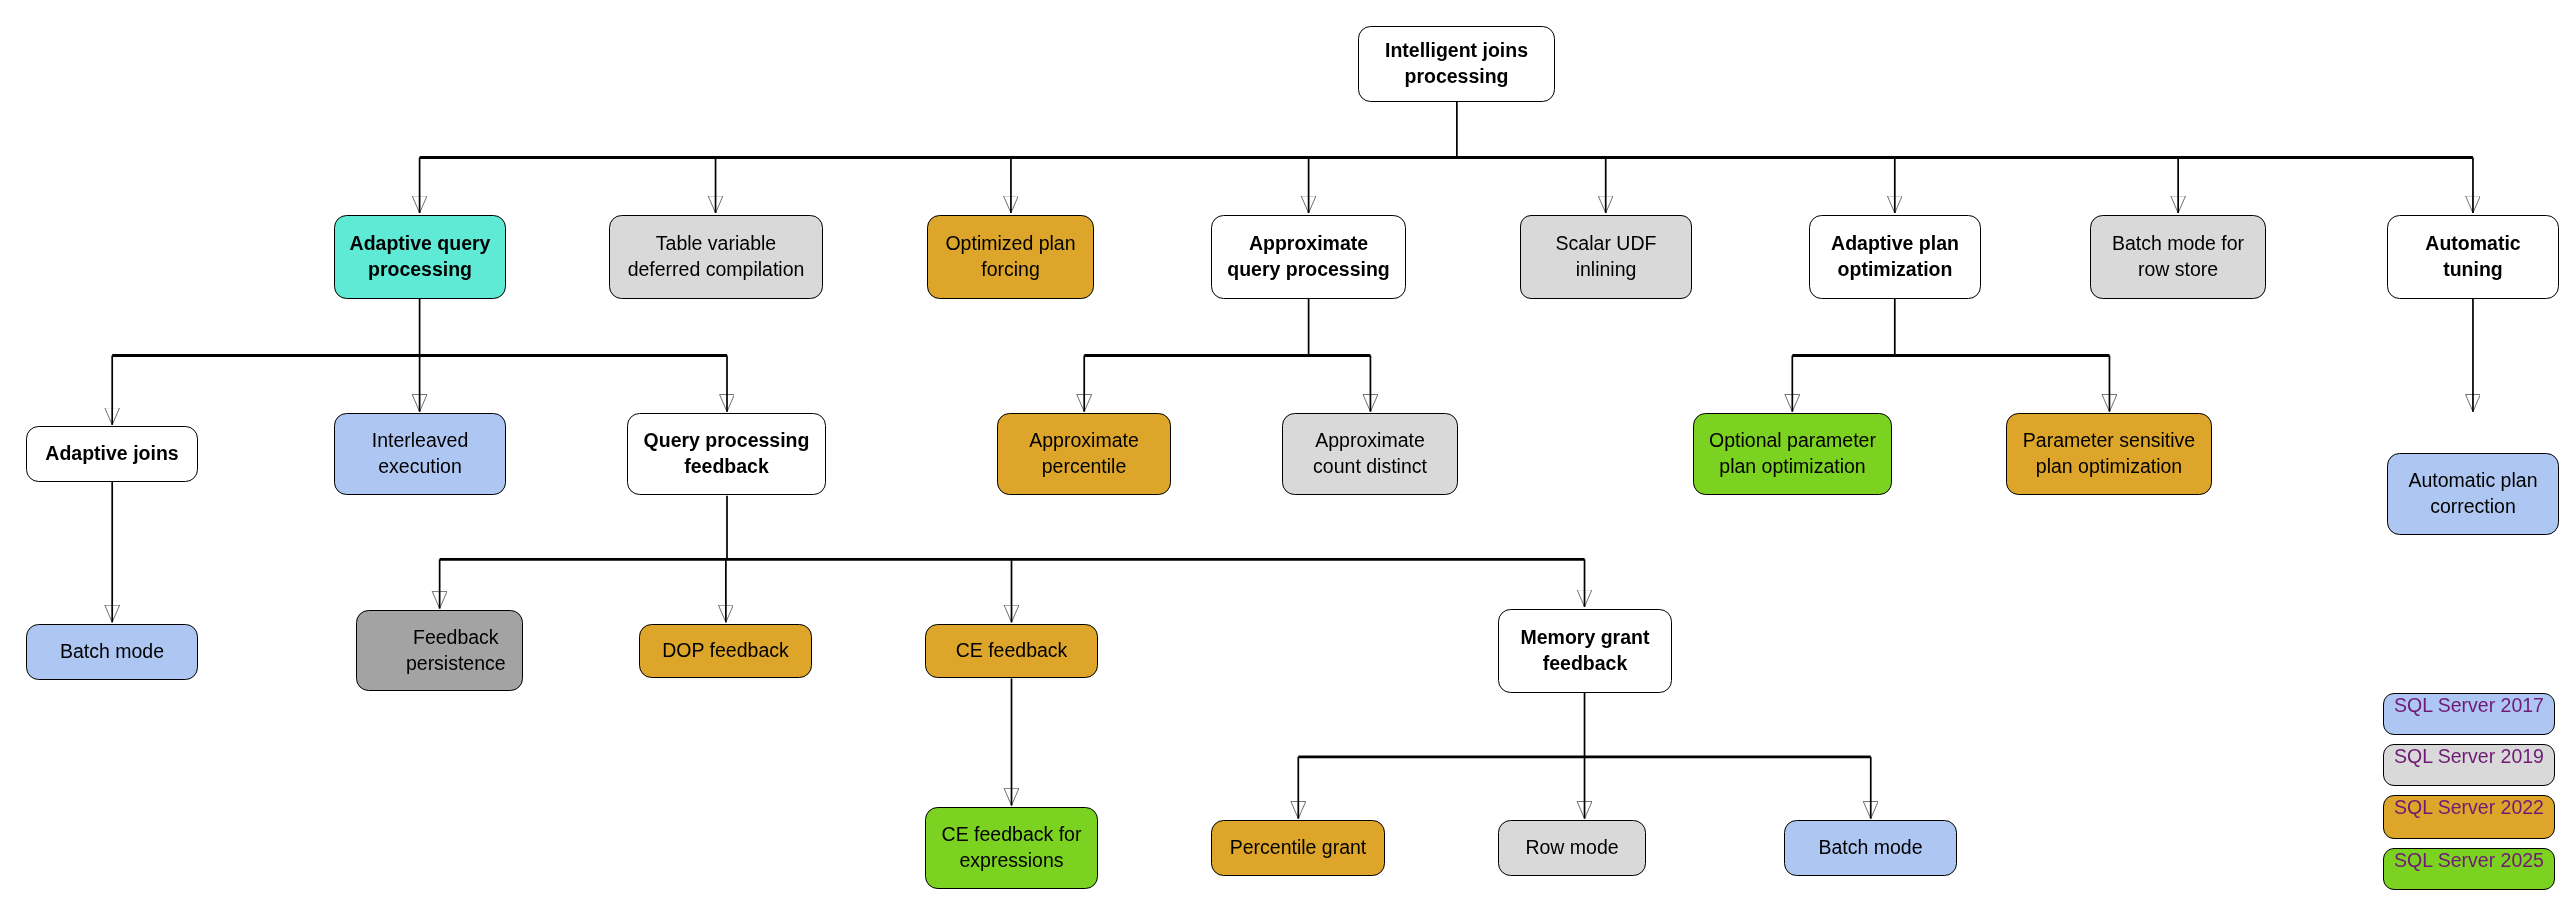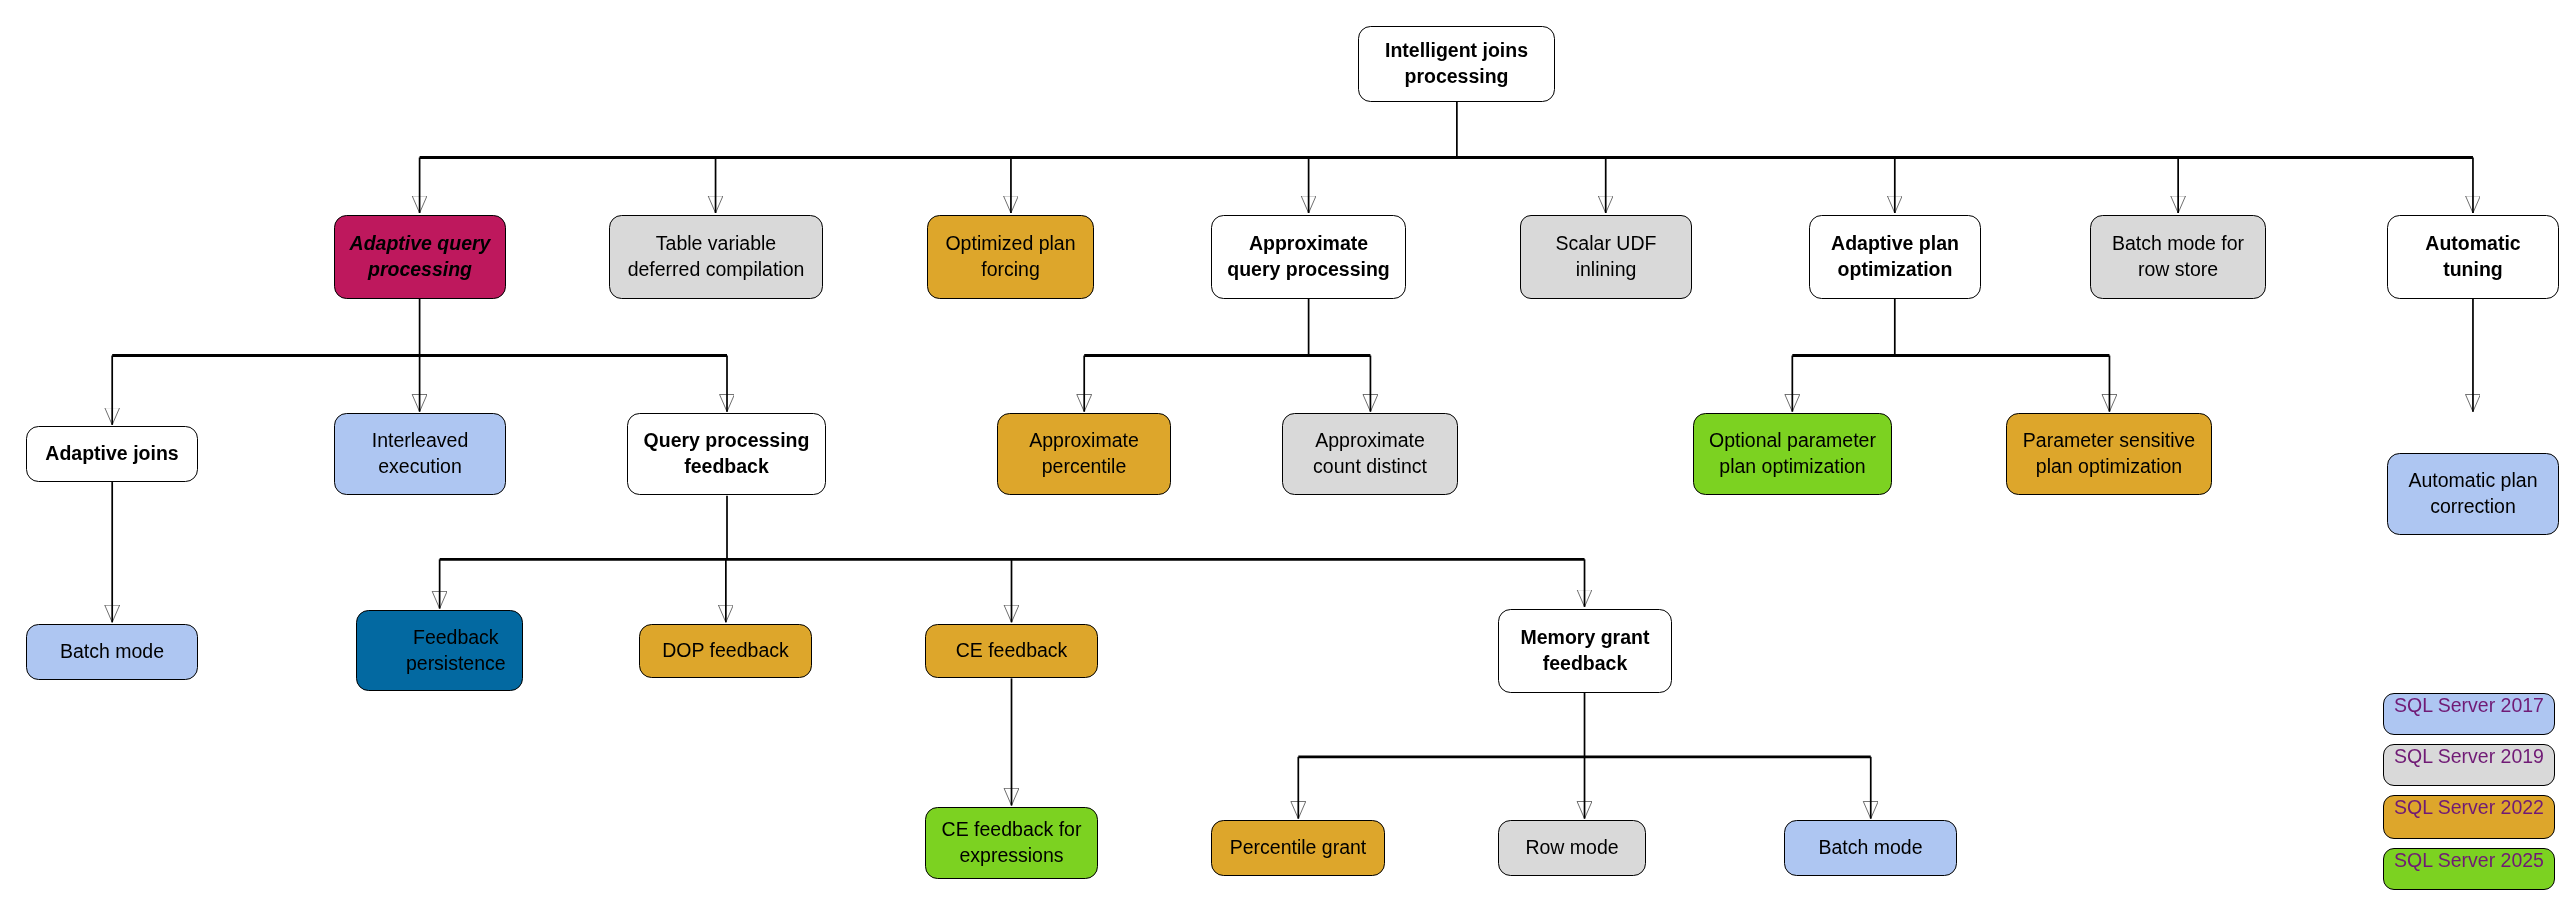--- a/index.html
+++ b/index.html
@@ -95,21 +95,21 @@
     <path class="bus" d="M2268,1322 H3268"></path>
     <path class="drop" d="M2268,1322 V1430" marker-end="url(#arrow)"></path>
     <path class="drop" d="M2768,1322 V1430" marker-end="url(#arrow)"></path>
     <path class="drop" d="M3268,1322 V1430" marker-end="url(#arrow)"></path>
   </svg>
 
   <div class="node hub" style="left: 1358px; top: 26px; width: 197px; height: 76px; background: rgb(255, 255, 255);">
     <span>Intelligent joins processing</span>
   </div>
 
-  <div class="node hub" style="left: 334px; top: 215px; width: 172px; height: 84px; background: #be185d; font-style: italic;">
+  <div class="node hub" style="left: 334px; top: 215px; width: 172px; height: 84px; background: #5eead4;">
     <span>Adaptive query processing</span>
   </div>
   <div class="node" style="left: 609px; top: 215px; width: 214px; height: 84px; background: rgb(217, 217, 217);">
     <span>Table variable deferred compilation</span>
   </div>
   <div class="node" style="left: 927px; top: 215px; width: 167px; height: 84px; background: rgb(221, 166, 43);">
     <span>Optimized plan forcing</span>
   </div>
   <div class="node hub" style="left: 1211px; top: 215px; width: 195px; height: 84px; background: rgb(255, 255, 255);">
     <span>Approximate query processing</span>
@@ -148,34 +148,34 @@
   <div class="node" style="left: 2006px; top: 413px; width: 206px; height: 82px; background: rgb(221, 166, 43);">
     <span>Parameter sensitive plan optimization</span>
   </div>
   <div class="node" style="left: 2387px; top: 413px; width: 172px; height: 82px; background: rgb(174, 198, 242); margin-top: 40px;">
     <span>Automatic plan correction</span>
   </div>
 
   <div class="node" style="left: 26px; top: 624px; width: 172px; height: 56px; background: rgb(174, 198, 242);">
     <span>Batch mode</span>
   </div>
-  <div class="node" style="left: 356px; top: 610px; width: 167px; height: 81px; background: #0369a1; padding-left: 44px;">
+  <div class="node" style="left: 356px; top: 610px; width: 167px; height: 81px; background: #a3a3a3; padding-left: 44px;">
     <span>Feedback persistence</span>
   </div>
   <div class="node" style="left: 639px; top: 624px; width: 173px; height: 54px; background: rgb(221, 166, 43);">
     <span>DOP feedback</span>
   </div>
   <div class="node" style="left: 925px; top: 624px; width: 173px; height: 54px; background: rgb(221, 166, 43);">
     <span>CE feedback</span>
   </div>
   <div class="node hub" style="left: 1498px; top: 609px; width: 174px; height: 84px; background: rgb(255, 255, 255);">
     <span>Memory grant feedback</span>
   </div>
 
-  <div class="node" style="left: 925px; top: 807px; width: 173px; height: 72px; background: rgb(124, 210, 33);">
+  <div class="node" style="left: 925px; top: 807px; width: 173px; height: 82px; background: rgb(124, 210, 33);">
     <span>CE feedback for expressions</span>
   </div>
   <div class="node" style="left: 1211px; top: 820px; width: 174px; height: 56px; background: rgb(221, 166, 43);">
     <span>Percentile grant</span>
   </div>
   <div class="node" style="left: 1498px; top: 820px; width: 148px; height: 56px; background: rgb(217, 217, 217);">
     <span>Row mode</span>
   </div>
   <div class="node" style="left: 1784px; top: 820px; width: 173px; height: 56px; background: rgb(174, 198, 242);">
     <span>Batch mode</span>

